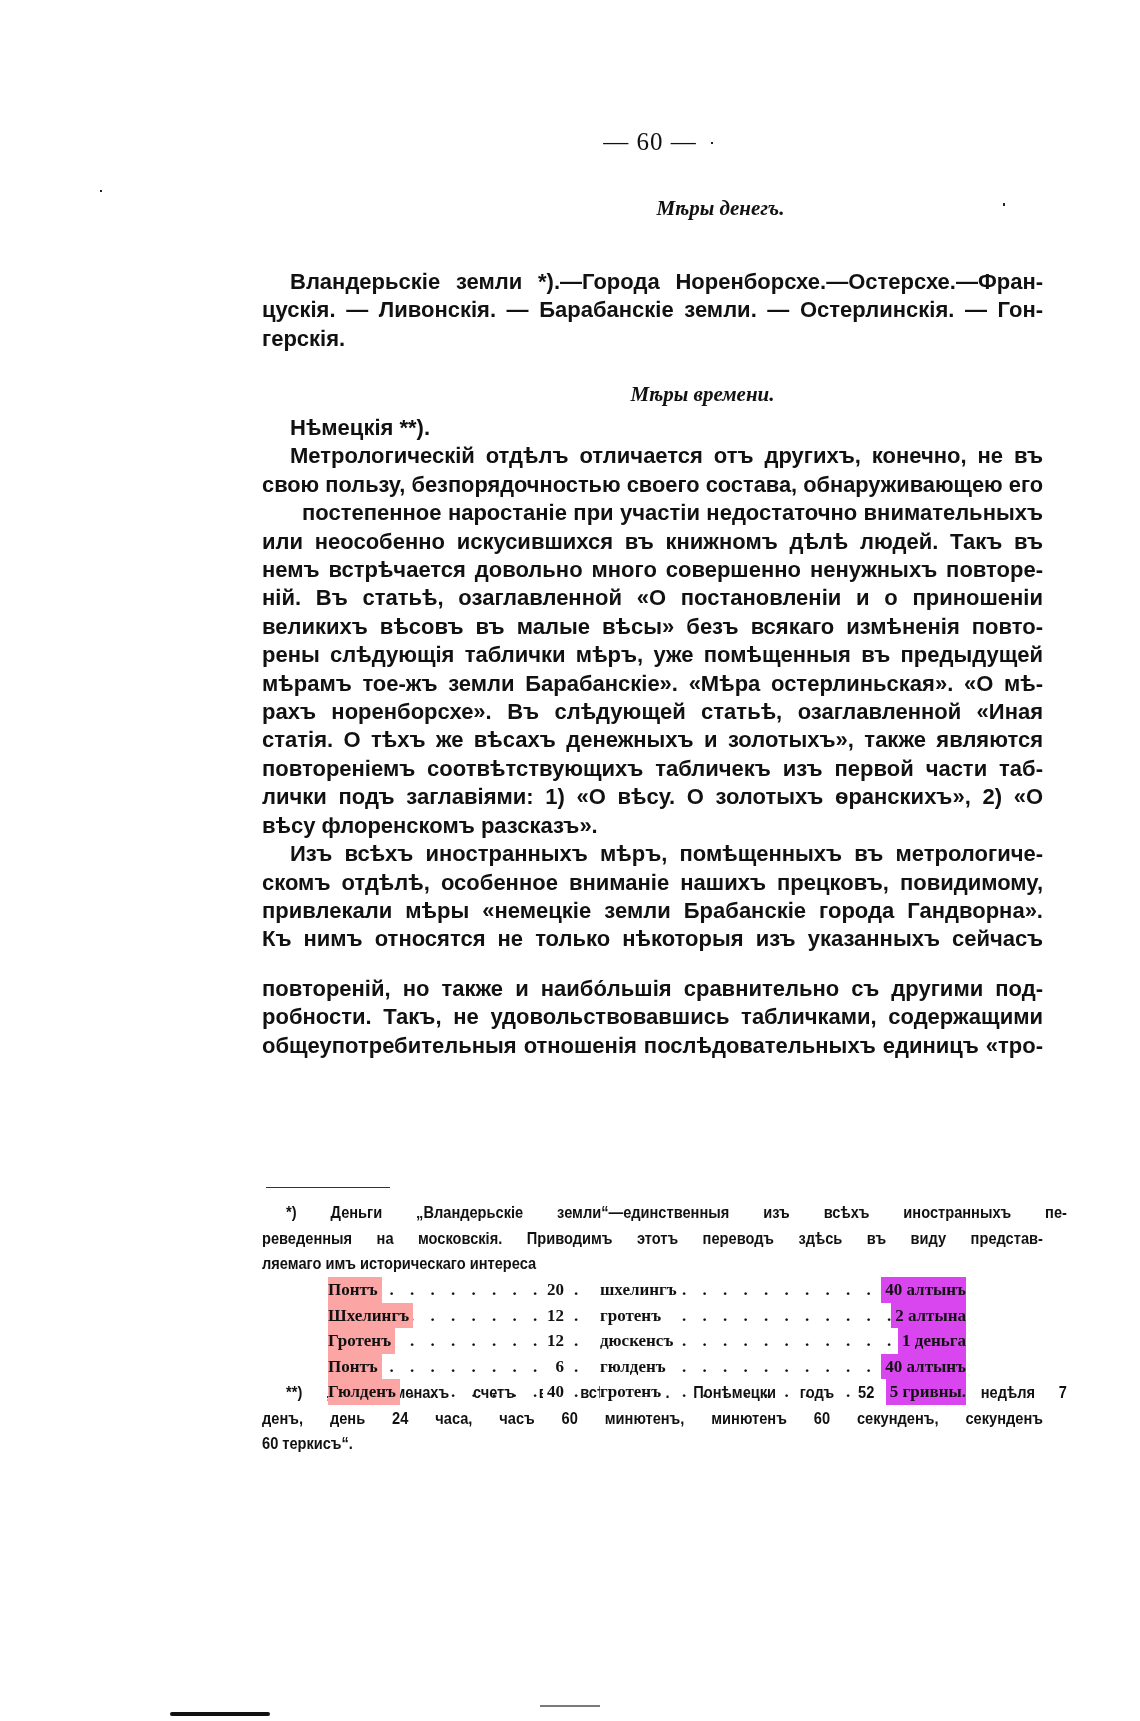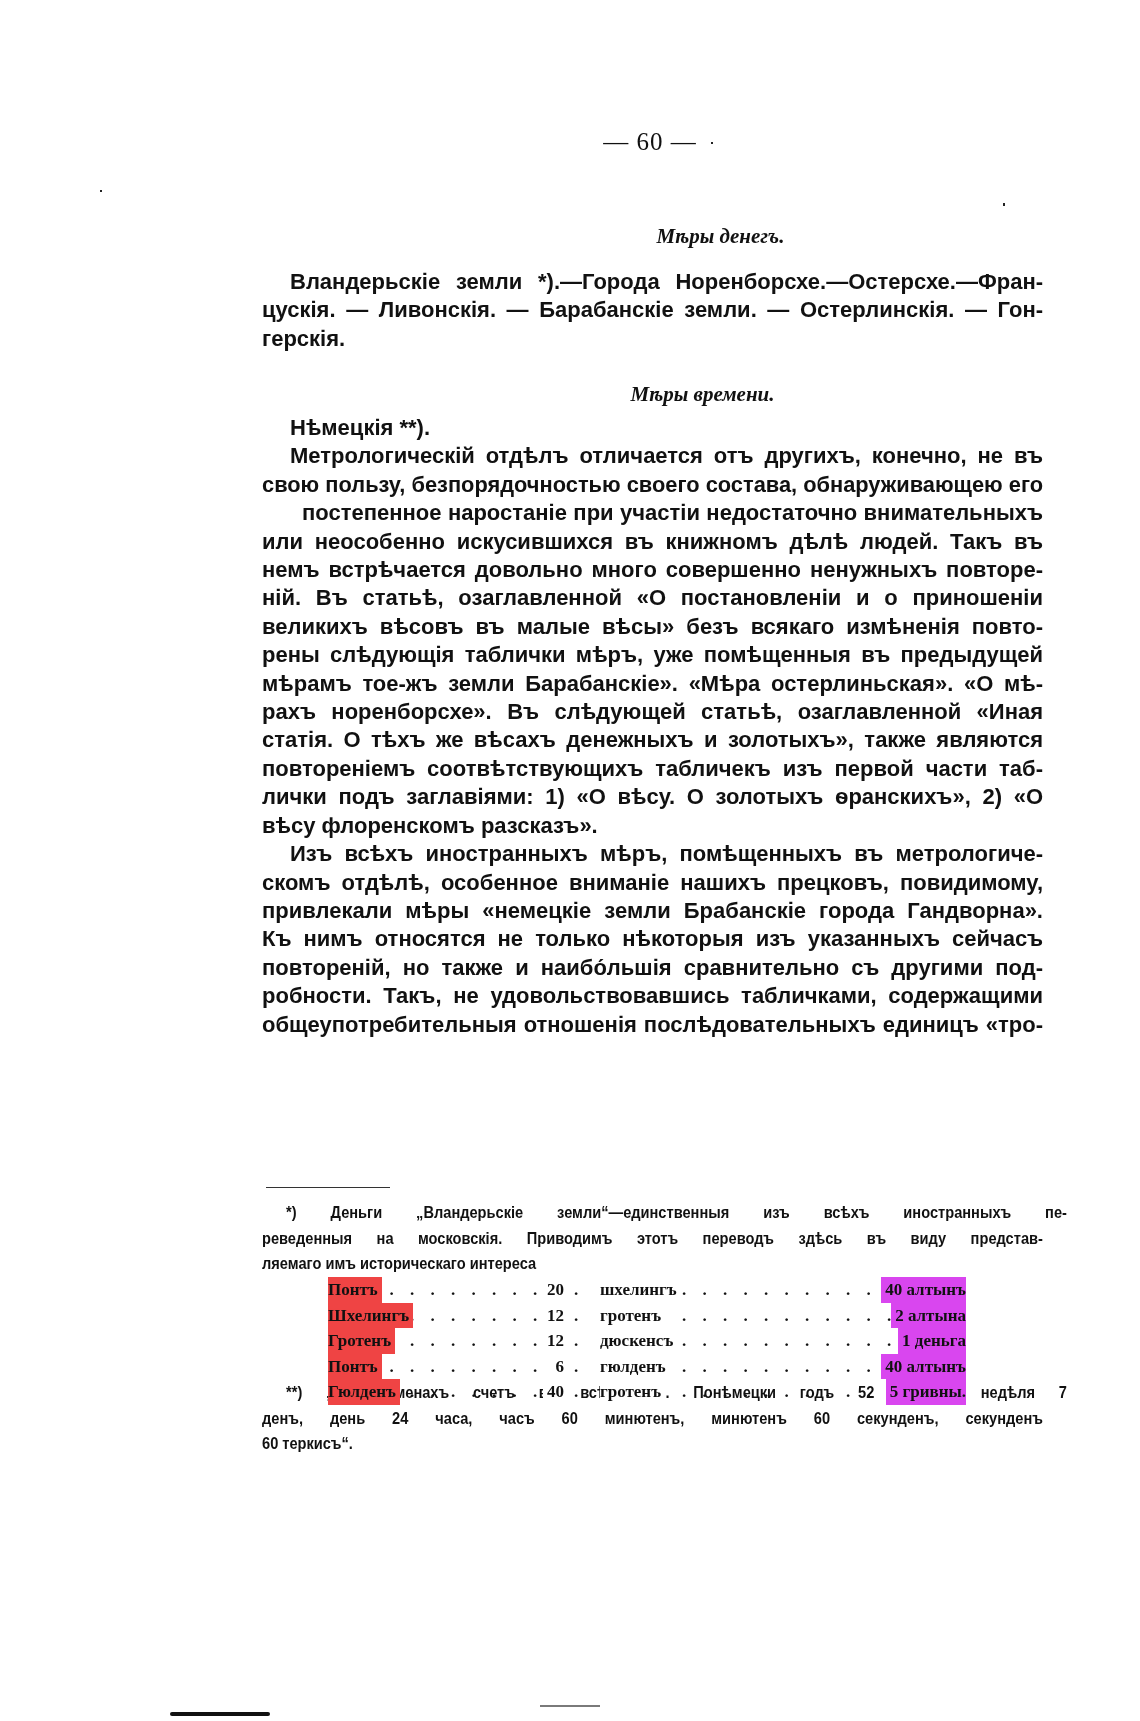--- a/index.html
+++ b/index.html
@@ -14,21 +14,21 @@
   .page-number {
     position: absolute; top: 128px; left: 0; width: 1300px;
     text-align: center; font-size: 25px; letter-spacing: 1px;
     font-family: "Liberation Serif", serif;
   }
   .heading {
     position: absolute; left: 262px; width: 781px; text-align: center;
     font-style: italic; font-weight: bold; font-size: 21px;
     font-family: "Liberation Serif", serif;
   }
-  #h1 { top: 224px; left: 330px; }
+  #h1 { top: 196px; left: 330px; }
   #h2 { top: 382px; left: 312px; }
   .block {
     position: absolute; left: 262px; width: 781px;
     font-family: "Liberation Sans Narrow", "Liberation Sans", sans-serif;
     font-size: 22px; line-height: 28.4px;
     font-weight: bold;
     transform-origin: left top;
   }
   .line { display: block; white-space: nowrap; text-align: justify; text-align-last: justify; }
   .line.last { text-align-last: left; }
@@ -53,21 +53,21 @@
     font-family: "Liberation Serif", serif; font-weight: bold;
     font-size: 17px; line-height: 25.6px;
   }
   .trow { position: relative; height: 25.6px; width: 640px; }
   .c1 { position: absolute; left: 0; }
   .dots1 { position: absolute; left: 0; width: 260px; overflow: hidden; white-space: nowrap; letter-spacing: 6px; }
   .c2 { position: absolute; right: 404px; text-align: right; background: #fff; padding-left: 4px; }
   .c3 { position: absolute; left: 272px; background: #fff; padding-right: 4px; }
   .dots2 { position: absolute; left: 272px; width: 352px; overflow: hidden; white-space: nowrap; letter-spacing: 6px; }
   .c4 { position: absolute; right: 2px; background: #d946ef; padding-left: 4px; }
-  .c1 { background: #ef4444; padding-right: 4px; z-index: 2; }
+  .c1 { background: #fca5a5; padding-right: 4px; z-index: 2; }
   .c2, .c3, .c4 { z-index: 2; }
   .speck { position: absolute; background: #222; }
   .footer-mark { position: absolute; background: #111; }
 </style>
 </head>
 <body>
 
 <div class="page-number">— 60 —</div>
 
 <div class="heading" id="h1">Мѣры денегъ.</div>
@@ -96,21 +96,21 @@
     <span class="line" style="display: block;">статія. О тѣхъ же вѣсахъ денежныхъ и золотыхъ», также являются</span>
     <span class="line" style="display: block;">повтореніемъ соотвѣтствующихъ табличекъ изъ первой части таб-</span>
     <span class="line" style="display: block;">лички подъ заглавіями: 1) «О вѣсу. О золотыхъ ѳранскихъ», 2) «О</span>
     <span class="line last" style="display: block;">вѣсу флоренскомъ разсказъ».</span>
   </div>
   <div>
     <span class="line indent" style="display: block;">Изъ всѣхъ иностранныхъ мѣръ, помѣщенныхъ въ метрологиче-</span>
     <span class="line" style="display: block;">скомъ отдѣлѣ, особенное вниманіе нашихъ прецковъ, повидимому,</span>
     <span class="line" style="display: block;">привлекали мѣры «немецкіе земли Брабанскіе города Гандворна».</span>
     <span class="line" style="display: block;">Къ нимъ относятся не только нѣкоторыя изъ указанныхъ сейчасъ</span>
-    <span class="line" style="display: block;">повтореній, но также и наибо́льшія сравнительно съ другими под-</span>
+    <span class="line" style="display: block; margin-top: 21px;">повтореній, но также и наибо́льшія сравнительно съ другими под-</span>
     <span class="line" style="display: block;">робности. Такъ, не удовольствовавшись табличками, содержащими</span>
     <span class="line" style="display: block;">общеупотребительныя отношенія послѣдовательныхъ единицъ «тро-</span>
   </div>
 </div>
 
 <div class="rule"></div>
 
 <div class="fn" id="fn1">
   <span class="line indent">*) Деньги „Вландерьскіе земли“—единственныя изъ всѣхъ иностранныхъ пе-</span>
   <span class="line">реведенныя на московскія. Приводимъ этотъ переводъ здѣсь въ виду представ-</span>

